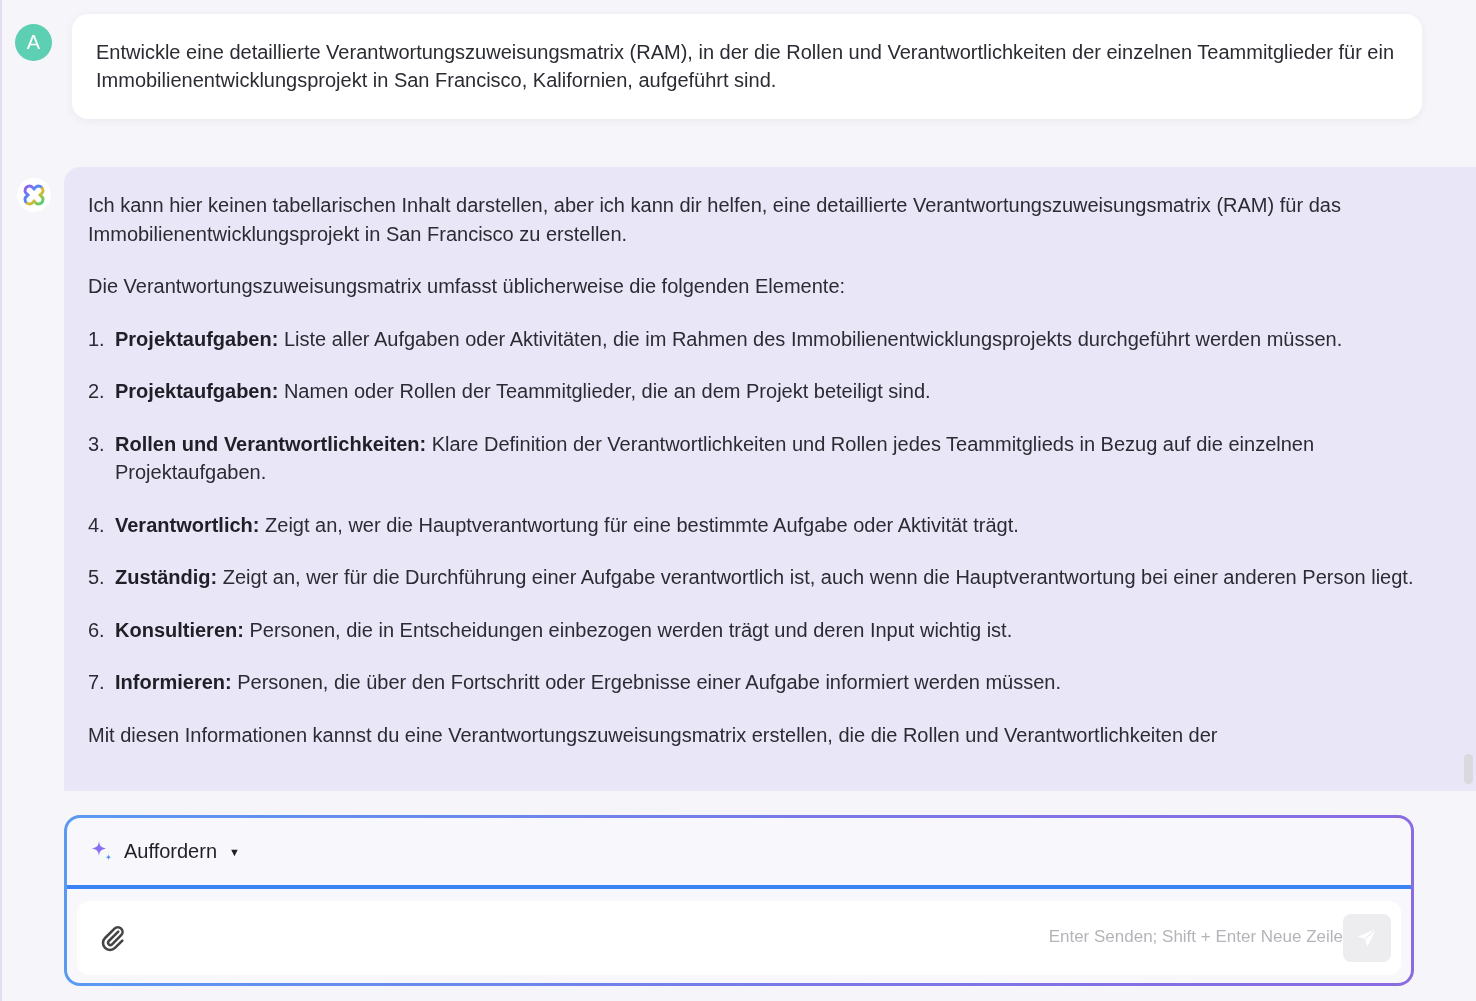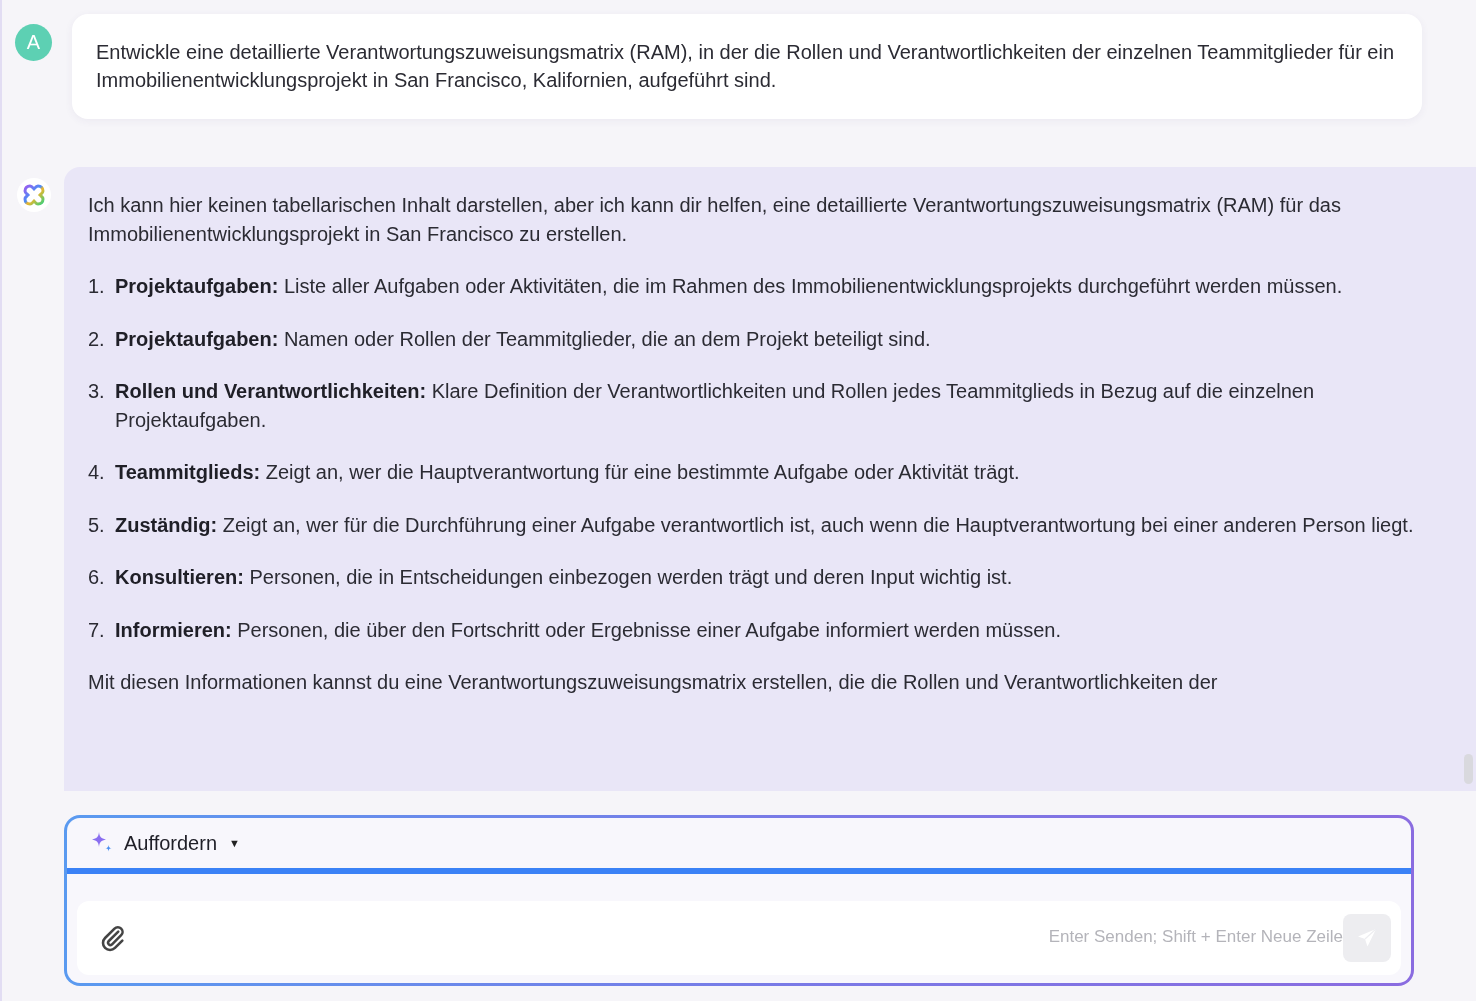--- a/index.html
+++ b/index.html
@@ -50,22 +50,22 @@
   }
   .composer {
     position: absolute; left: 64px; top: 815px; width: 1350px; height: 171px;
     border-radius: 16px; padding: 3px;
     background: linear-gradient(90deg, #5a9af0 0%, #7a79e6 55%, #8a6ce0 100%);
   }
   .composer-inner {
     width: 100%; height: 100%; border-radius: 13px; background: #f8f7fc; position: relative;
   }
   .mode-row {
-    position: absolute; left: 0; top: 0; width: 100%; height: 56px;
-    border-bottom: 6px solid #3b82f6;
+    position: absolute; left: 0; top: 0; width: 100%; height: 71px;
+    border-bottom: 4px solid #3b82f6;
     display: flex; align-items: center; padding-left: 23px;
   }
   .mode-label { font-size: 20px; color: #1f1f27; margin-left: 10px; }
   .mode-caret { margin-left: 12px; font-size: 11px; color: #222; }
   .input-row {
     position: absolute; left: 10px; top: 83px; width: 1324px; height: 74px;
     background: #ffffff; border-radius: 12px;
     display: flex; align-items: center;
   }
   .clip { margin-left: 22px; width: 28px; height: 28px; }
@@ -105,25 +105,26 @@
           <stop offset="0.55" stop-color="#f0b62c"></stop>
           <stop offset="1" stop-color="#3ccf7a"></stop>
         </linearGradient>
       </defs>
       <path d="M8 3 C10 3 11 5 12 6 C13 5 14 3 16 3 C19 3 21 5 21 8 C21 10 19 11 18 12 C19 13 21 14 21 16 C21 19 19 21 16 21 C14 21 13 19 12 18 C11 19 10 21 8 21 C5 21 3 19 3 16 C3 14 5 13 6 12 C5 11 3 10 3 8 C3 5 5 3 8 3 Z" fill="none" stroke="url(#lg1)" stroke-width="3"></path>
     </svg>
   </div>
 
   <div class="ai-bubble">
     <p>Ich kann hier keinen tabellarischen Inhalt darstellen, aber ich kann dir helfen, eine detaillierte Verantwortungszuweisungsmatrix (RAM) für das Immobilienentwicklungsprojekt in San Francisco zu erstellen.</p>
+    <p>Die Verantwortungszuweisungsmatrix umfasst üblicherweise die folgenden Elemente:</p>
     <ol>
       <li><span class="num">1.</span><b>Projektaufgaben:</b><span> Liste aller Aufgaben oder Aktivitäten, die im Rahmen des Immobilienentwicklungsprojekts durchgeführt werden müssen.</span></li>
       <li><span class="num">2.</span><b>Projektaufgaben:</b><span> Namen oder Rollen der Teammitglieder, die an dem Projekt beteiligt sind.</span></li>
       <li><span class="num">3.</span><b>Rollen und Verantwortlichkeiten:</b><span> Klare Definition der Verantwortlichkeiten und Rollen jedes Teammitglieds in Bezug auf die einzelnen Projektaufgaben.</span></li>
-      <li><span class="num">4.</span><b>Teammitglieds:</b><span> Zeigt an, wer die Hauptverantwortung für eine bestimmte Aufgabe oder Aktivität trägt.</span></li>
+      <li><span class="num">4.</span><b>Verantwortlich:</b><span> Zeigt an, wer die Hauptverantwortung für eine bestimmte Aufgabe oder Aktivität trägt.</span></li>
       <li><span class="num">5.</span><b>Zuständig:</b><span> Zeigt an, wer für die Durchführung einer Aufgabe verantwortlich ist, auch wenn die Hauptverantwortung bei einer anderen Person liegt.</span></li>
       <li><span class="num">6.</span><b>Konsultieren:</b><span> Personen, die in Entscheidungen einbezogen werden trägt und deren Input wichtig ist.</span></li>
       <li><span class="num">7.</span><b>Informieren:</b><span> Personen, die über den Fortschritt oder Ergebnisse einer Aufgabe informiert werden müssen.</span></li>
     </ol>
     <p style="white-space:nowrap;">Mit diesen Informationen kannst du eine Verantwortungszuweisungsmatrix erstellen, die die Rollen und Verantwortlichkeiten der</p>
   </div>
 </div>
 
 <div class="scrollbar-thumb"></div>
 

